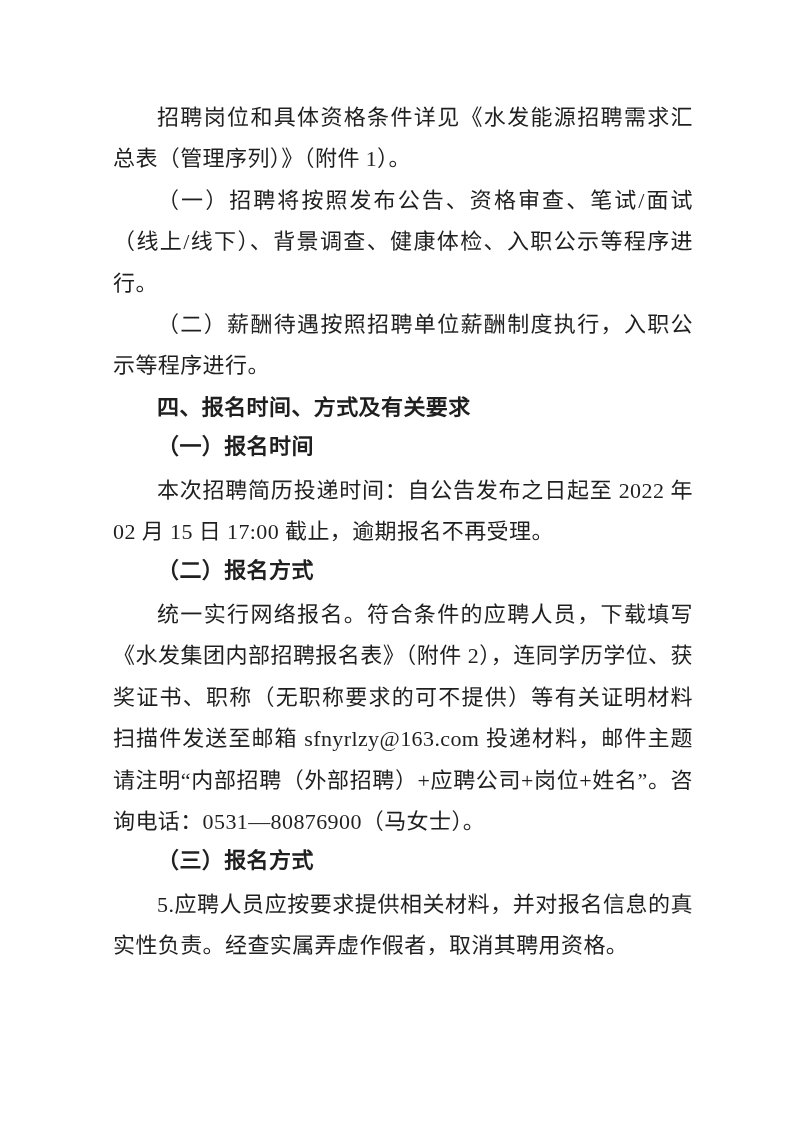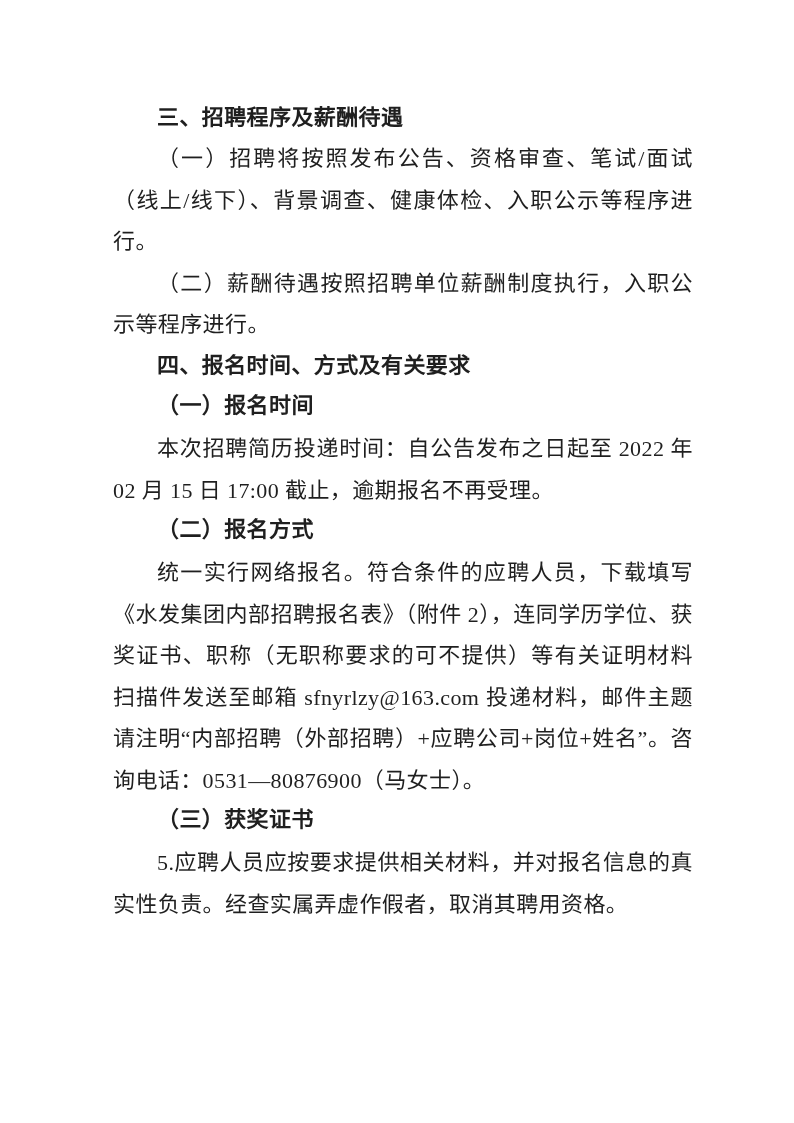--- a/index.html
+++ b/index.html
@@ -48,24 +48,24 @@
     font-family: Liberation Mono, monospace;
     font-weight: 600;
     text-align: left;
   }
 </style>
 </head>
 <body>
 
 <div class="page">
   <div class="doc-content">
-      <p class="para-heading">三、招聘程序及薪酬待遇</p>
+      <p class="para-body">招聘岗位和具体资格条件详见《水发能源招聘需求汇总表（管理序列）》（附件 1）。</p>
       <p class="para-body">（一）招聘将按照发布公告、资格审查、笔试/面试（线上/线下）、背景调查、健康体检、入职公示等程序进行。</p>
       <p class="para-body">（二）薪酬待遇按照招聘单位薪酬制度执行，入职公示等程序进行。</p>
       <p class="para-heading">四、报名时间、方式及有关要求</p>
       <p class="para-subheading">（一）报名时间</p>
       <p class="para-body">本次招聘简历投递时间：自公告发布之日起至 2022 年 02 月 15 日 17:00 截止，逾期报名不再受理。</p>
       <p class="para-subheading">（二）报名方式</p>
       <p class="para-body">统一实行网络报名。符合条件的应聘人员，下载填写《水发集团内部招聘报名表》（附件 2），连同学历学位、获奖证书、职称（无职称要求的可不提供）等有关证明材料扫描件发送至邮箱 sfnyrlzy@163.com 投递材料，邮件主题请注明“内部招聘（外部招聘）+应聘公司+岗位+姓名”。咨询电话：0531—80876900（马女士）。</p>
-      <p class="para-subheading">（三）获奖证书</p>
+      <p class="para-subheading">（三）报名方式</p>
       <p class="para-body">5.应聘人员应按要求提供相关材料，并对报名信息的真实性负责。经查实属弄虚作假者，取消其聘用资格。</p>
     </div>
 </div>
 
 </body></html>

